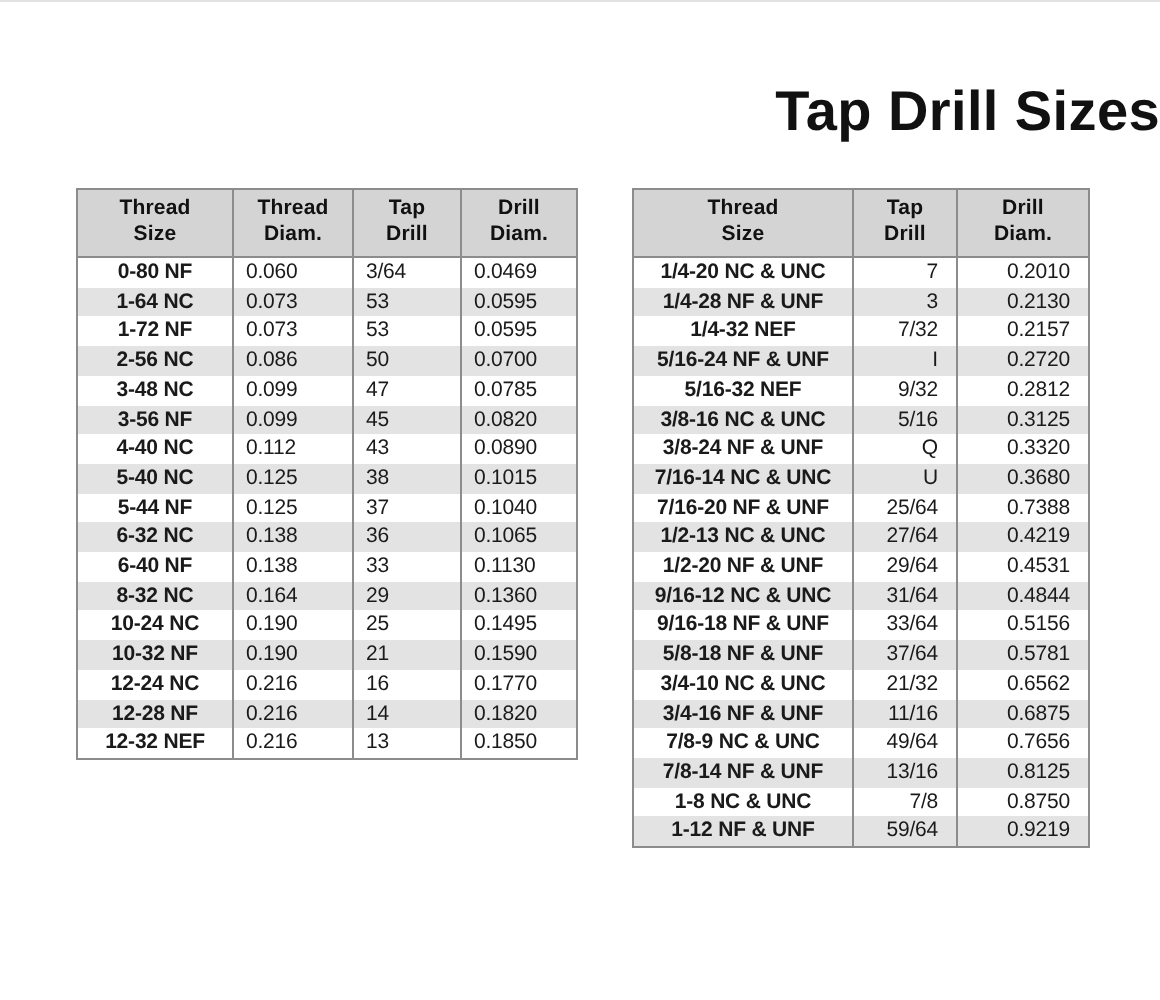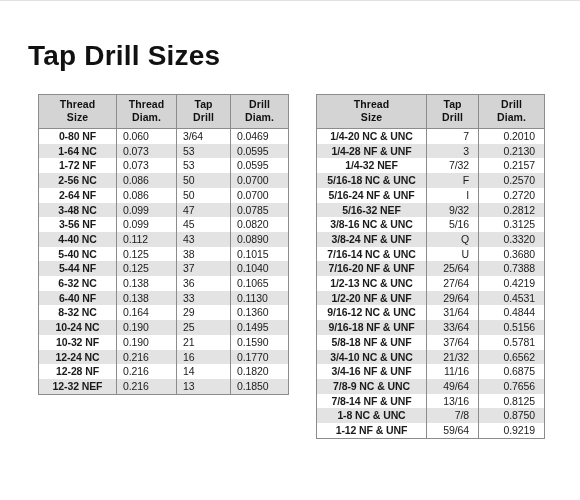--- a/index.html
+++ b/index.html
@@ -20,21 +20,21 @@
     inset: 0;
     border-top: 1px solid #e2e2e2;
     box-sizing: border-box;
     background: #fff;
   }
   #title {
     position: absolute;
     left: 0;
     right: 0;
     top: 39px;
-    text-align: left;
+    text-align: right;
     font-size: 28px;
     font-weight: bold;
     letter-spacing: 0.2px;
     color: #111111;
     line-height: 32px;
     padding-left: 28px;
   }
   .tbl {
     position: absolute;
     border-collapse: collapse;
@@ -133,26 +133,20 @@
           <td class="c-num">53</td>
           <td class="c-dia">0.0595</td>
         </tr>
         <tr>
           <td class="c-thread">2-56 NC</td>
           <td class="c-num">0.086</td>
           <td class="c-num">50</td>
           <td class="c-dia">0.0700</td>
         </tr>
         <tr>
-          <td class="c-thread">2-64 NF</td>
-          <td class="c-num">0.086</td>
-          <td class="c-num">50</td>
-          <td class="c-dia">0.0700</td>
-        </tr>
-        <tr>
           <td class="c-thread">3-48 NC</td>
           <td class="c-num">0.099</td>
           <td class="c-num">47</td>
           <td class="c-dia">0.0785</td>
         </tr>
         <tr>
           <td class="c-thread">3-56 NF</td>
           <td class="c-num">0.099</td>
           <td class="c-num">45</td>
           <td class="c-dia">0.0820</td>
@@ -249,25 +243,20 @@
           <td class="c-thread">1/4-28 NF &amp; UNF</td>
           <td class="c-num">3</td>
           <td class="c-dia">0.2130</td>
         </tr>
         <tr>
           <td class="c-thread">1/4-32 NEF</td>
           <td class="c-num">7/32</td>
           <td class="c-dia">0.2157</td>
         </tr>
         <tr>
-          <td class="c-thread">5/16-18 NC &amp; UNC</td>
-          <td class="c-num">F</td>
-          <td class="c-dia">0.2570</td>
-        </tr>
-        <tr>
           <td class="c-thread">5/16-24 NF &amp; UNF</td>
           <td class="c-num">I</td>
           <td class="c-dia">0.2720</td>
         </tr>
         <tr>
           <td class="c-thread">5/16-32 NEF</td>
           <td class="c-num">9/32</td>
           <td class="c-dia">0.2812</td>
         </tr>
         <tr>

